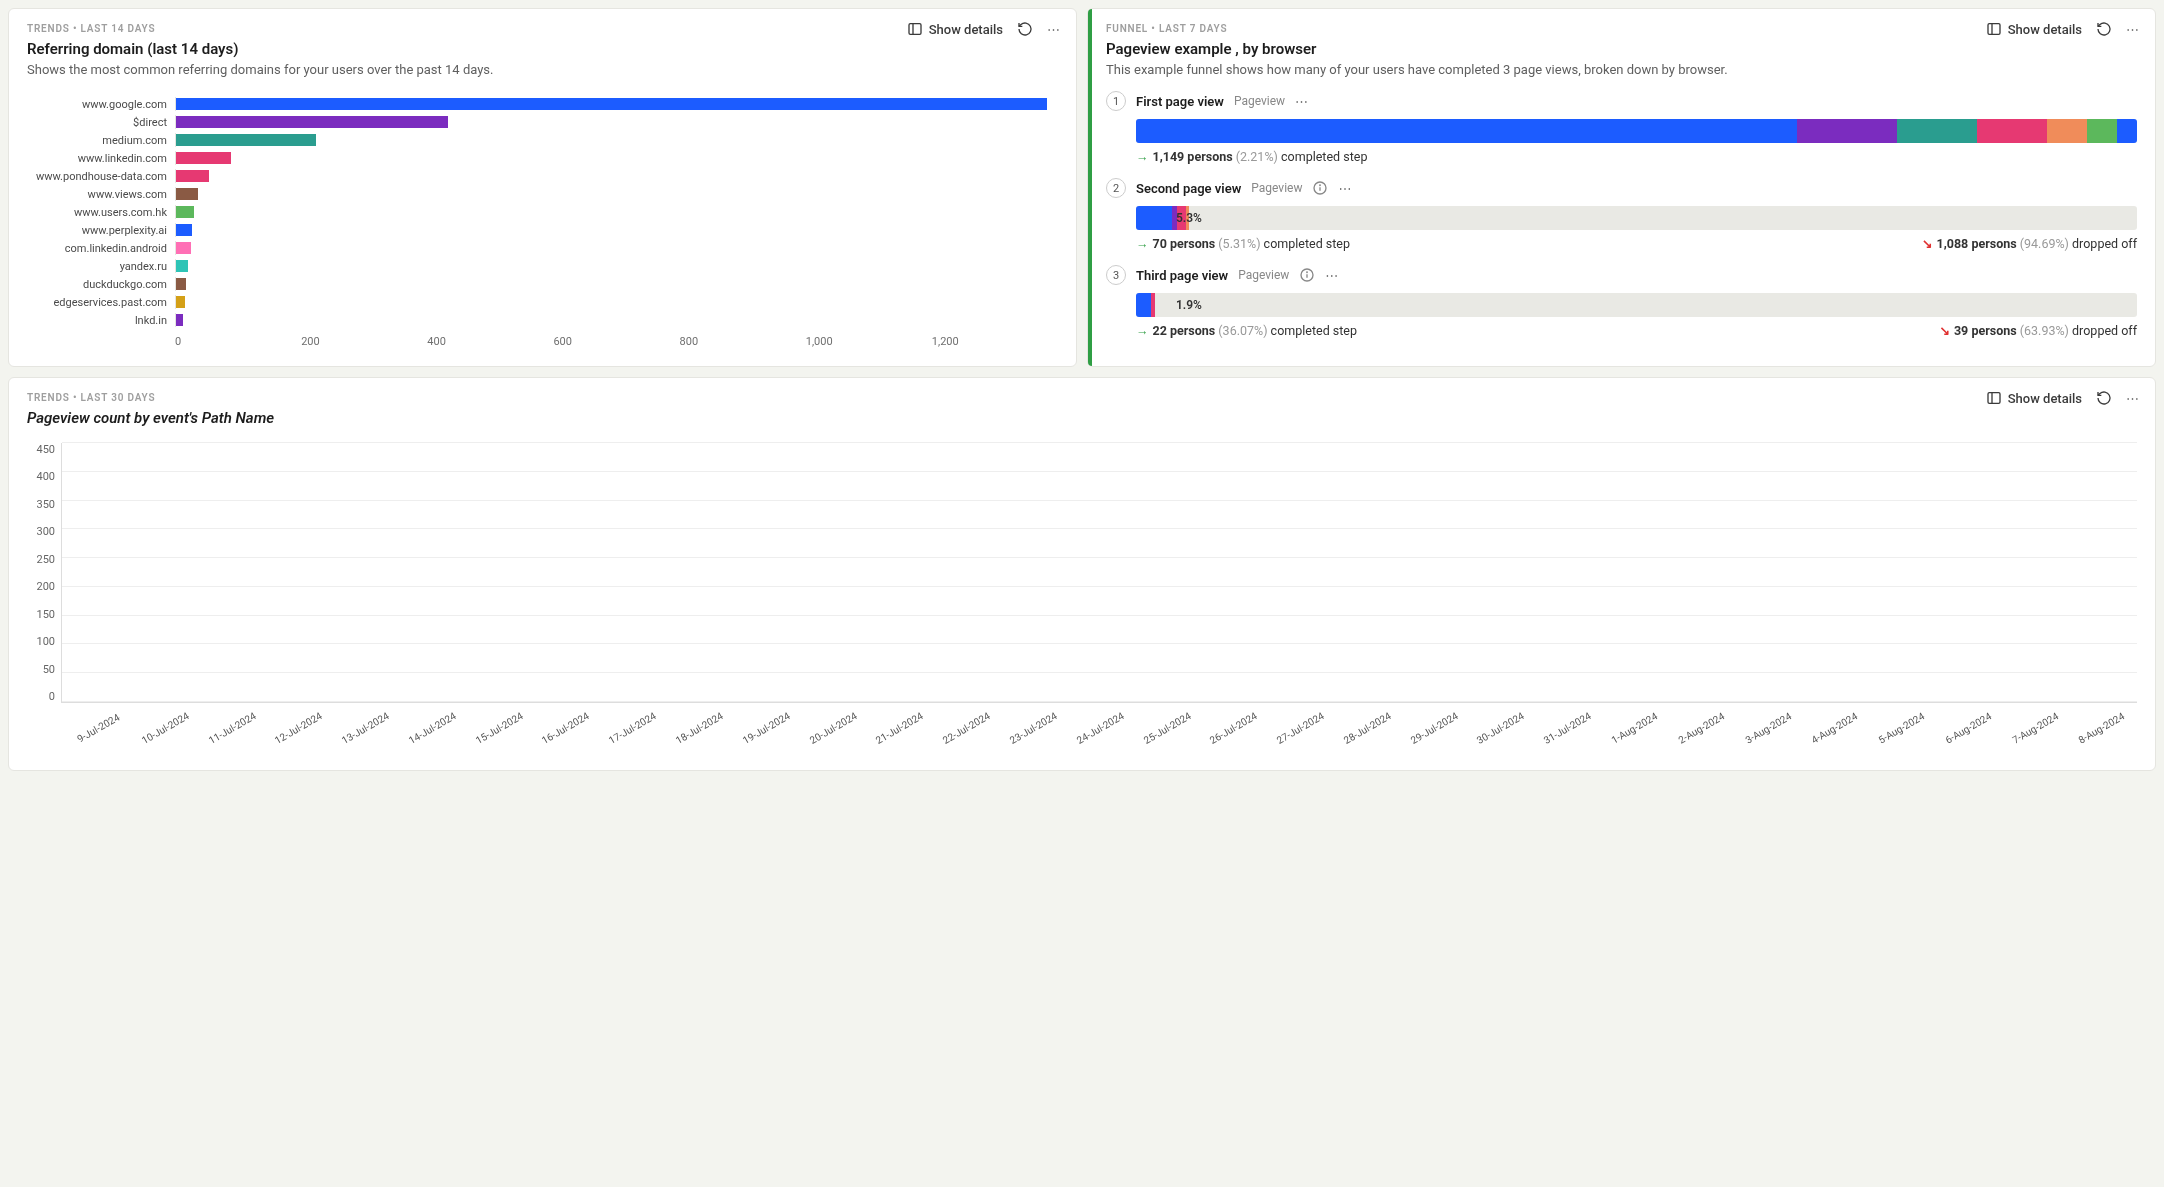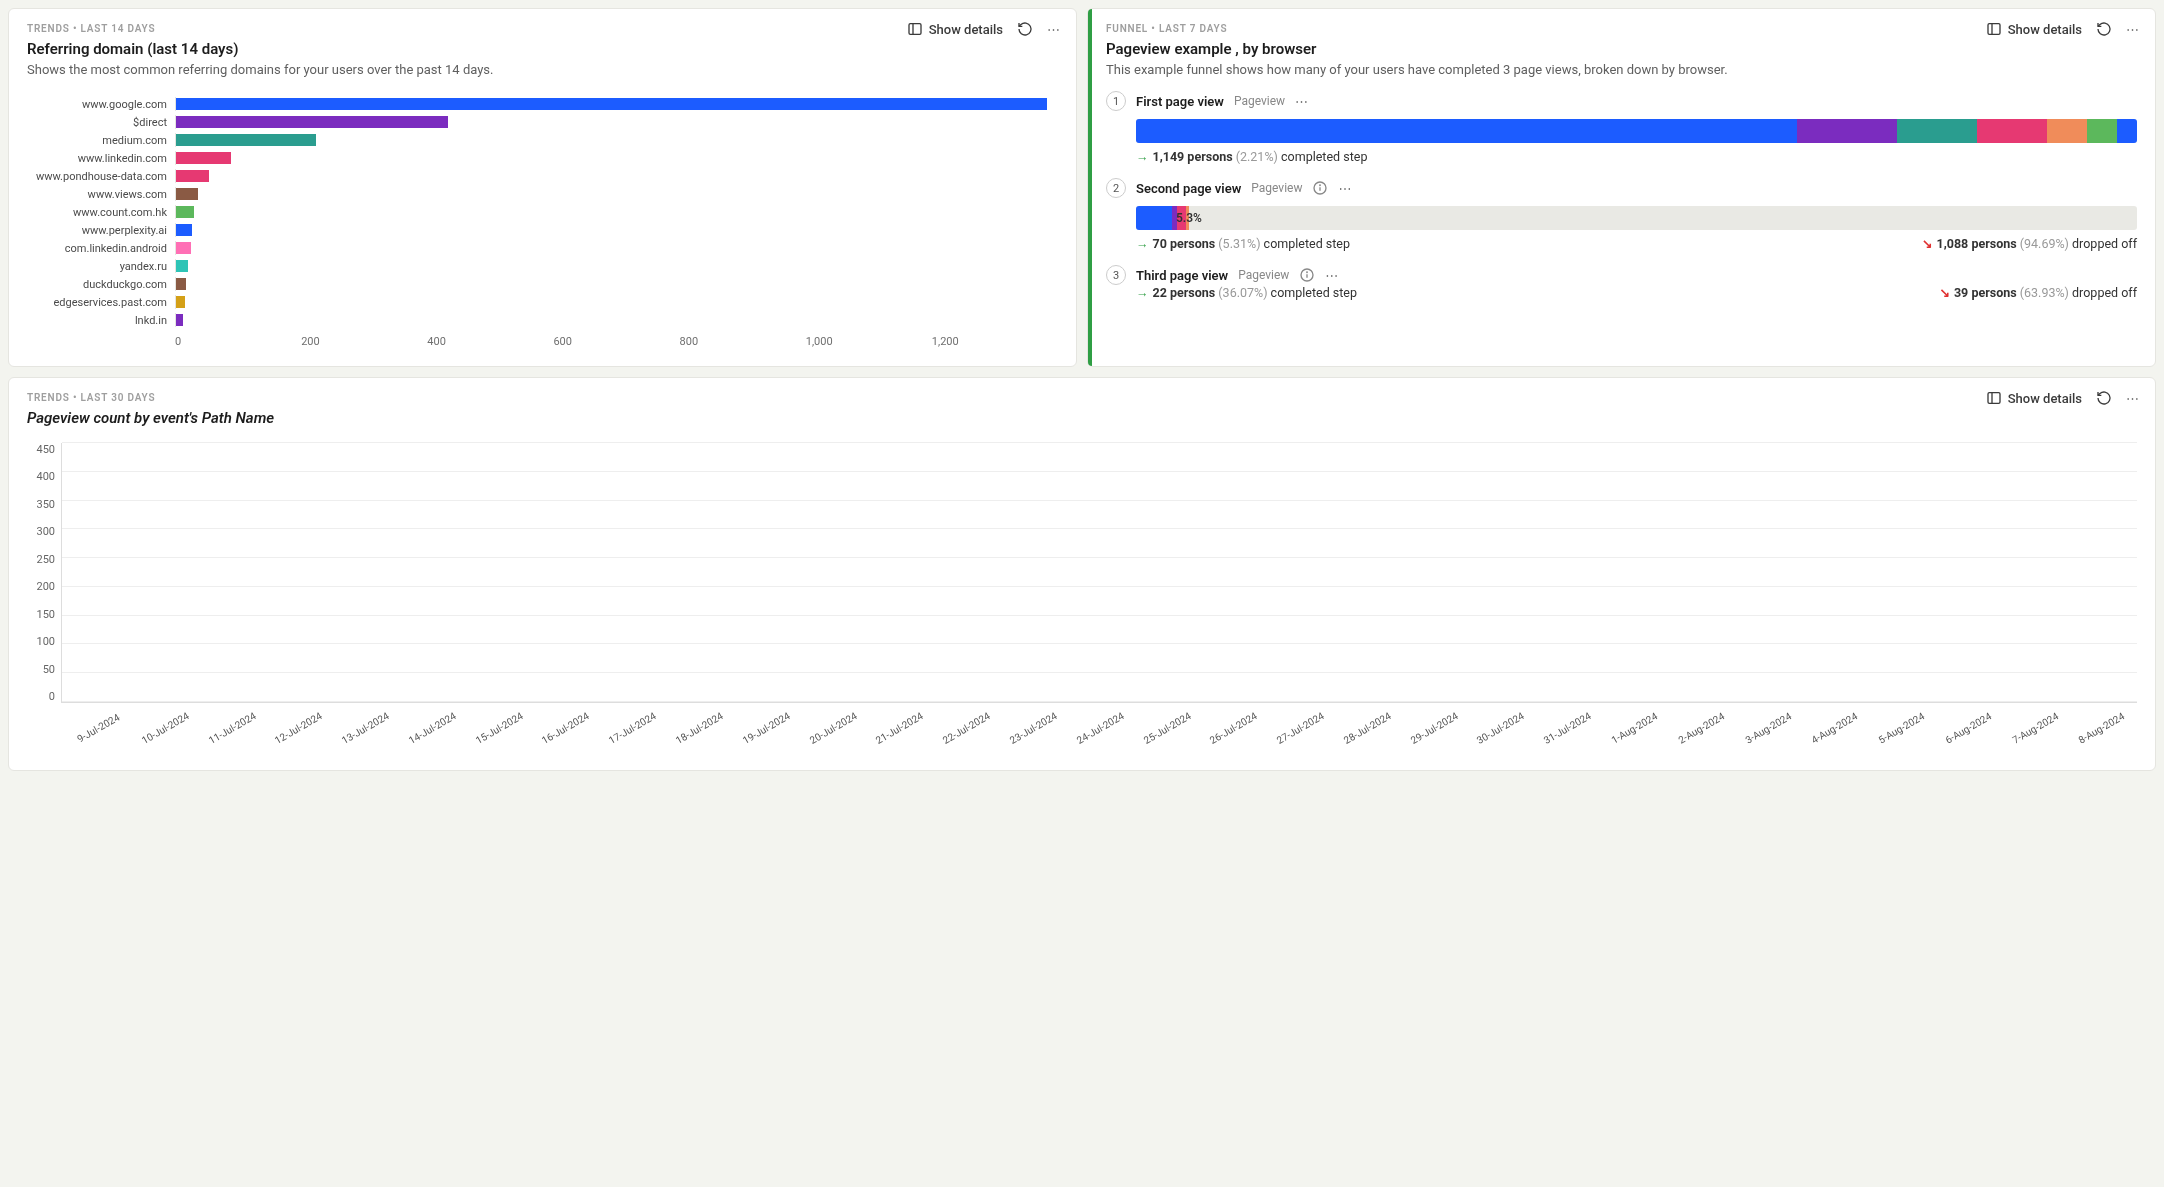--- a/index.html
+++ b/index.html
@@ -101,21 +101,21 @@
               <div class="hbar-fill" style="width: 3.75%; background: rgb(230, 57, 114);"></div>
             </div>
           </div>
           <div class="hbar-row">
             <div class="hbar-label">www.views.com</div>
             <div class="hbar-track">
               <div class="hbar-fill" style="width: 2.5%; background: rgb(138, 90, 68);"></div>
             </div>
           </div>
           <div class="hbar-row">
-            <div class="hbar-label">www.count.com.hk</div>
+            <div class="hbar-label">www.users.com.hk</div>
             <div class="hbar-track">
               <div class="hbar-fill" style="width: 2.08333%; background: rgb(92, 184, 92);"></div>
             </div>
           </div>
           <div class="hbar-row">
             <div class="hbar-label">www.perplexity.ai</div>
             <div class="hbar-track">
               <div class="hbar-fill" style="width: 1.83333%; background: rgb(28, 92, 255);"></div>
             </div>
           </div>
@@ -230,20 +230,25 @@
           <div class="step-head">
             <span class="step-num">3</span>
             <span class="step-name">Third page view</span>
             <span class="step-sub">Pageview</span>
             <svg class="ico" viewBox="0 0 24 24" fill="none" stroke="#888" stroke-width="2">
               <circle cx="12" cy="12" r="9"></circle>
               <line x1="12" y1="11" x2="12" y2="16"></line>
               <circle cx="12" cy="8" r="0.5" fill="#888"></circle>
             </svg>
             <span class="dots">⋯</span>
+          </div>
+          <div class="step-bar">
+            <div class="seg" style="width: 1.5%; background: rgb(28, 92, 255);"></div>
+            <div class="seg" style="width: 0.4%; background: rgb(230, 57, 114);"></div>
+            <span class="pct-label">1.9%</span>
           </div>
           <div class="step-meta">
             <span><span class="arrow-r">→</span><b>22 persons</b> <span class="muted">(36.07%)</span> completed step</span>
             <span><span class="arrow-d">↘</span><b>39 persons</b> <span class="muted">(63.93%)</span> dropped off</span>
           </div>
         </div>
       </div>
   </div>
 
   <div class="card wide">

